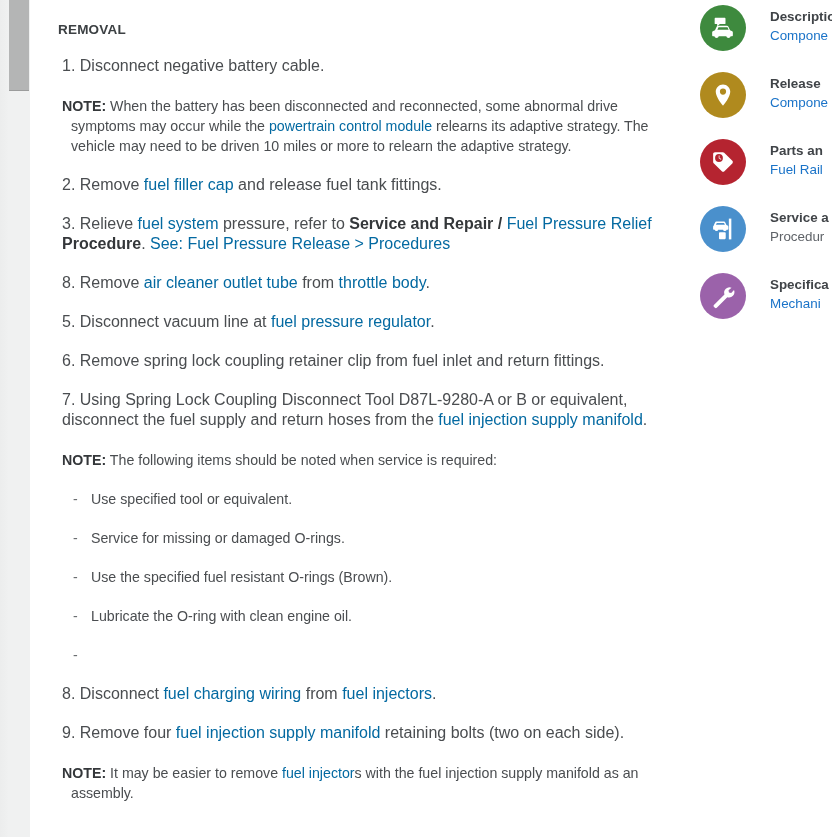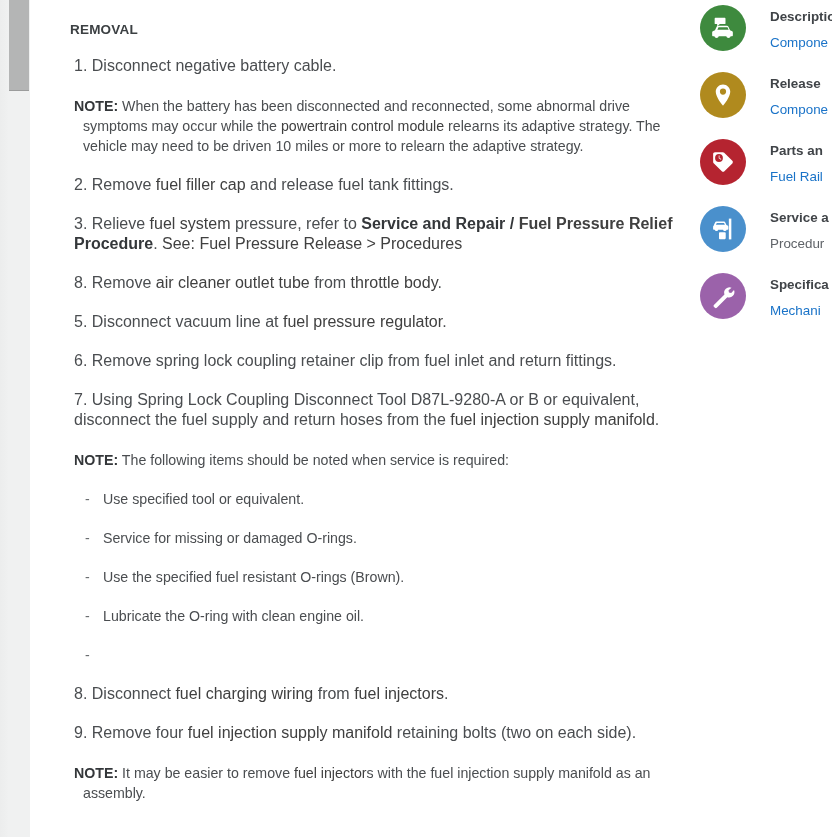--- a/index.html
+++ b/index.html
@@ -60,21 +60,21 @@
     top: 0;
     width: 801px;
     height: 837px;
     background: #ffffff;
     overflow: hidden;
   }
 
   
   #article {
     position: absolute;
-    left: 12px;
+    left: 0px;
     top: 0px;
     width: 660px;
     padding: 0;
   }
 
   .section-heading {
     font-size: 13.5px;
     font-weight: bold;
     color: #3c4043;
     letter-spacing: 0.2px;
@@ -112,25 +112,25 @@
     display: flex;
     gap: 12px;
   }
   .bullet .dash {
     width: 6px;
     flex: 0 0 auto;
     color: #6b6e71;
   }
 
   a.link {
-    color: #404040;
+    color: #0369a1;
     text-decoration: none;
     cursor: pointer;
   }
-  a.link.bold { font-weight: bold; }
+  a.link.bold { font-weight: normal; }
 
   b.strong { color: #34373a; font-weight: bold; }
 
   
   #right-rail {
     position: absolute;
     left: 669px;
     top: 0px;
     width: 132px;
     height: 837px;
@@ -166,21 +166,20 @@
     color: #404448;
     line-height: 19px;
     white-space: nowrap;
   }
   .rail-sub {
     font-size: 13.4px;
     line-height: 19px;
     color: #1a73c8;
     white-space: nowrap;
     cursor: pointer;
-    margin-top: 7px;
   }
   .rail-sub.plain {
     color: #5f6368;
     cursor: default;
   }
 </style>
 </head>
 <body>
 
 <div id="app-root">

